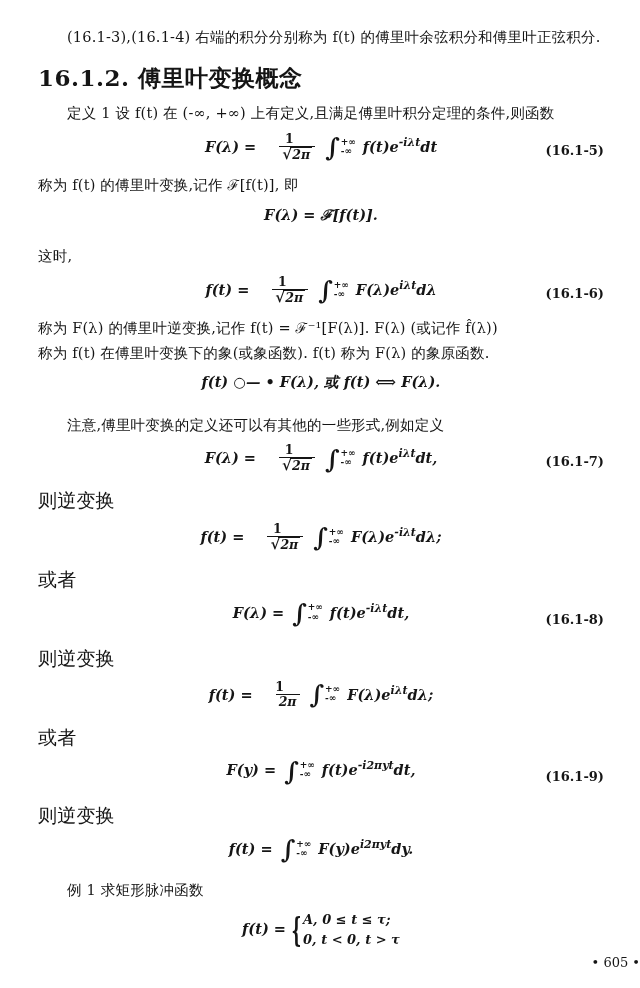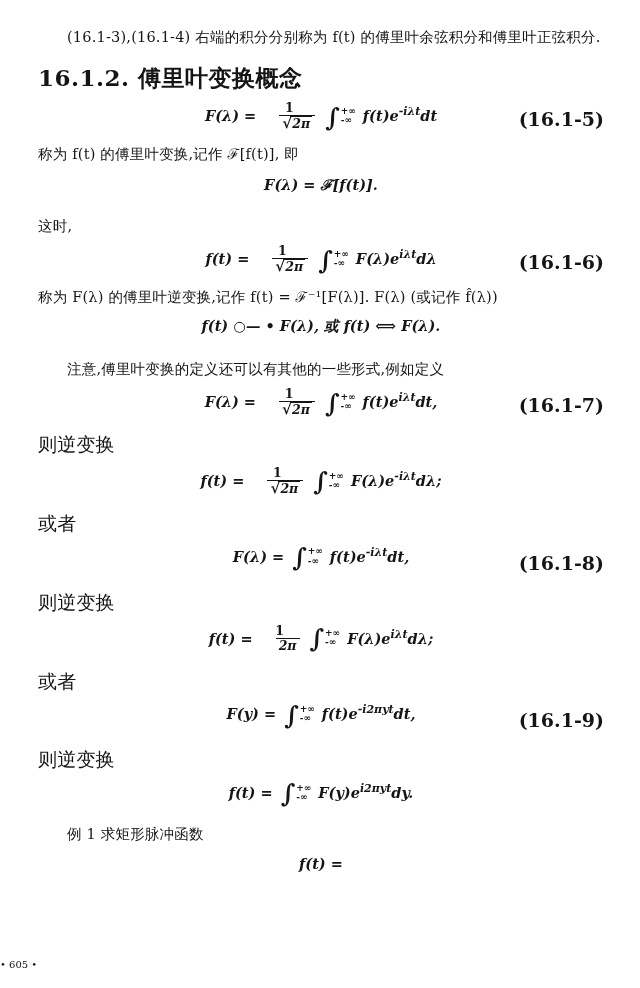--- a/index.html
+++ b/index.html
@@ -54,21 +54,21 @@
   }
   .eq-center {
     text-align: center;
     font-size: 14.5px;
   }
   .eq-tag {
     position: absolute;
     right: 0;
     top: 50%;
     transform: translateY(-50%);
-    font-size: 19px;
+    font-size: 13px;
     white-space: nowrap;
   }
   .mathline {
     display: inline-block;
     vertical-align: middle;
     white-space: nowrap;
   }
   .it { font-style: italic; }
   .frac {
     display: inline-block;
@@ -138,38 +138,39 @@
     top: 50%;
     transform: translateY(-50%) scaleY(2.0) scaleX(0.9);
     font-size: 17px;
   }
   .cases .crow { display: block; white-space: nowrap; }
   .footer {
     position: absolute;
     bottom: 18px;
     left: 0;
     width: 640px;
-    text-align: left;
-    font-size: 10px;
+    text-align: right;
+    font-size: 13px;
   }
   .leftlabel {
     font-size: 19px;
     margin: 3px 0 0 0;
   }
 </style>
 </head>
 <body>
 
 <div class="page">
   <div class="content">
 
     <p class="para indent2">(16.1-3),(16.1-4) 右端的积分分别称为 f(t) 的傅里叶余弦积分和傅里叶正弦积分.</p>
 
     <h2 class="heading">16.1.2. 傅里叶变换概念</h2>
 
+    <p class="para indent2">定义 1  设 f(t) 在 (-∞, +∞) 上有定义,且满足傅里叶积分定理的条件,则函数</p>
 
     <div class="eq-row">
       <div class="eq-center">
         <span class="mathline">
           <span class="it">F(λ) =</span>
           <span class="frac">
             <span class="num">1</span>
             <span class="den"><span class="sqrt"><span class="rad it">2π</span></span></span>
           </span>
           <span class="intsym">∫</span><span class="lim"><span class="up">+∞</span><span class="lo">-∞</span></span>
@@ -196,20 +197,21 @@
             <span class="den"><span class="sqrt"><span class="rad it">2π</span></span></span>
           </span>
           <span class="intsym">∫</span><span class="lim"><span class="up">+∞</span><span class="lo">-∞</span></span>
           <span class="it">F(λ)e</span><sup class="sm it">iλt</sup><span class="it">dλ</span>
         </span>
       </div>
       <span class="eq-tag">(16.1-6)</span>
     </div>
 
     <p class="para">称为 F(λ) 的傅里叶逆变换,记作 f(t) = ℱ⁻¹[F(λ)]. F(λ) (或记作 f̂(λ))</p>
+    <p class="para">称为 f(t) 在傅里叶变换下的象(或象函数). f(t) 称为 F(λ) 的象原函数.</p>
 
     <div class="eq-row">
       <div class="eq-center it">f(t) ○— • F(λ),  或  f(t) ⟺ F(λ).</div>
     </div>
 
     <p class="para indent2">注意,傅里叶变换的定义还可以有其他的一些形式,例如定义</p>
 
     <div class="eq-row">
       <div class="eq-center">
         <span class="mathline">
@@ -295,20 +297,24 @@
       </div>
     </div>
 
 
     <p class="para indent2">例 1  求矩形脉冲函数</p>
 
     <div class="eq-row">
       <div class="eq-center">
         <span class="mathline">
           <span class="it">f(t) =</span>
+          <span class="cases">
+            <span class="crow it">A,   0 ≤ t ≤ τ;</span>
+            <span class="crow it">0,   t &lt; 0, t &gt; τ</span>
+          </span>
         </span>
       </div>
     </div>
 
   </div>
 
   <div class="footer">• 605 •</div>
 </div>
 
 </body></html>

